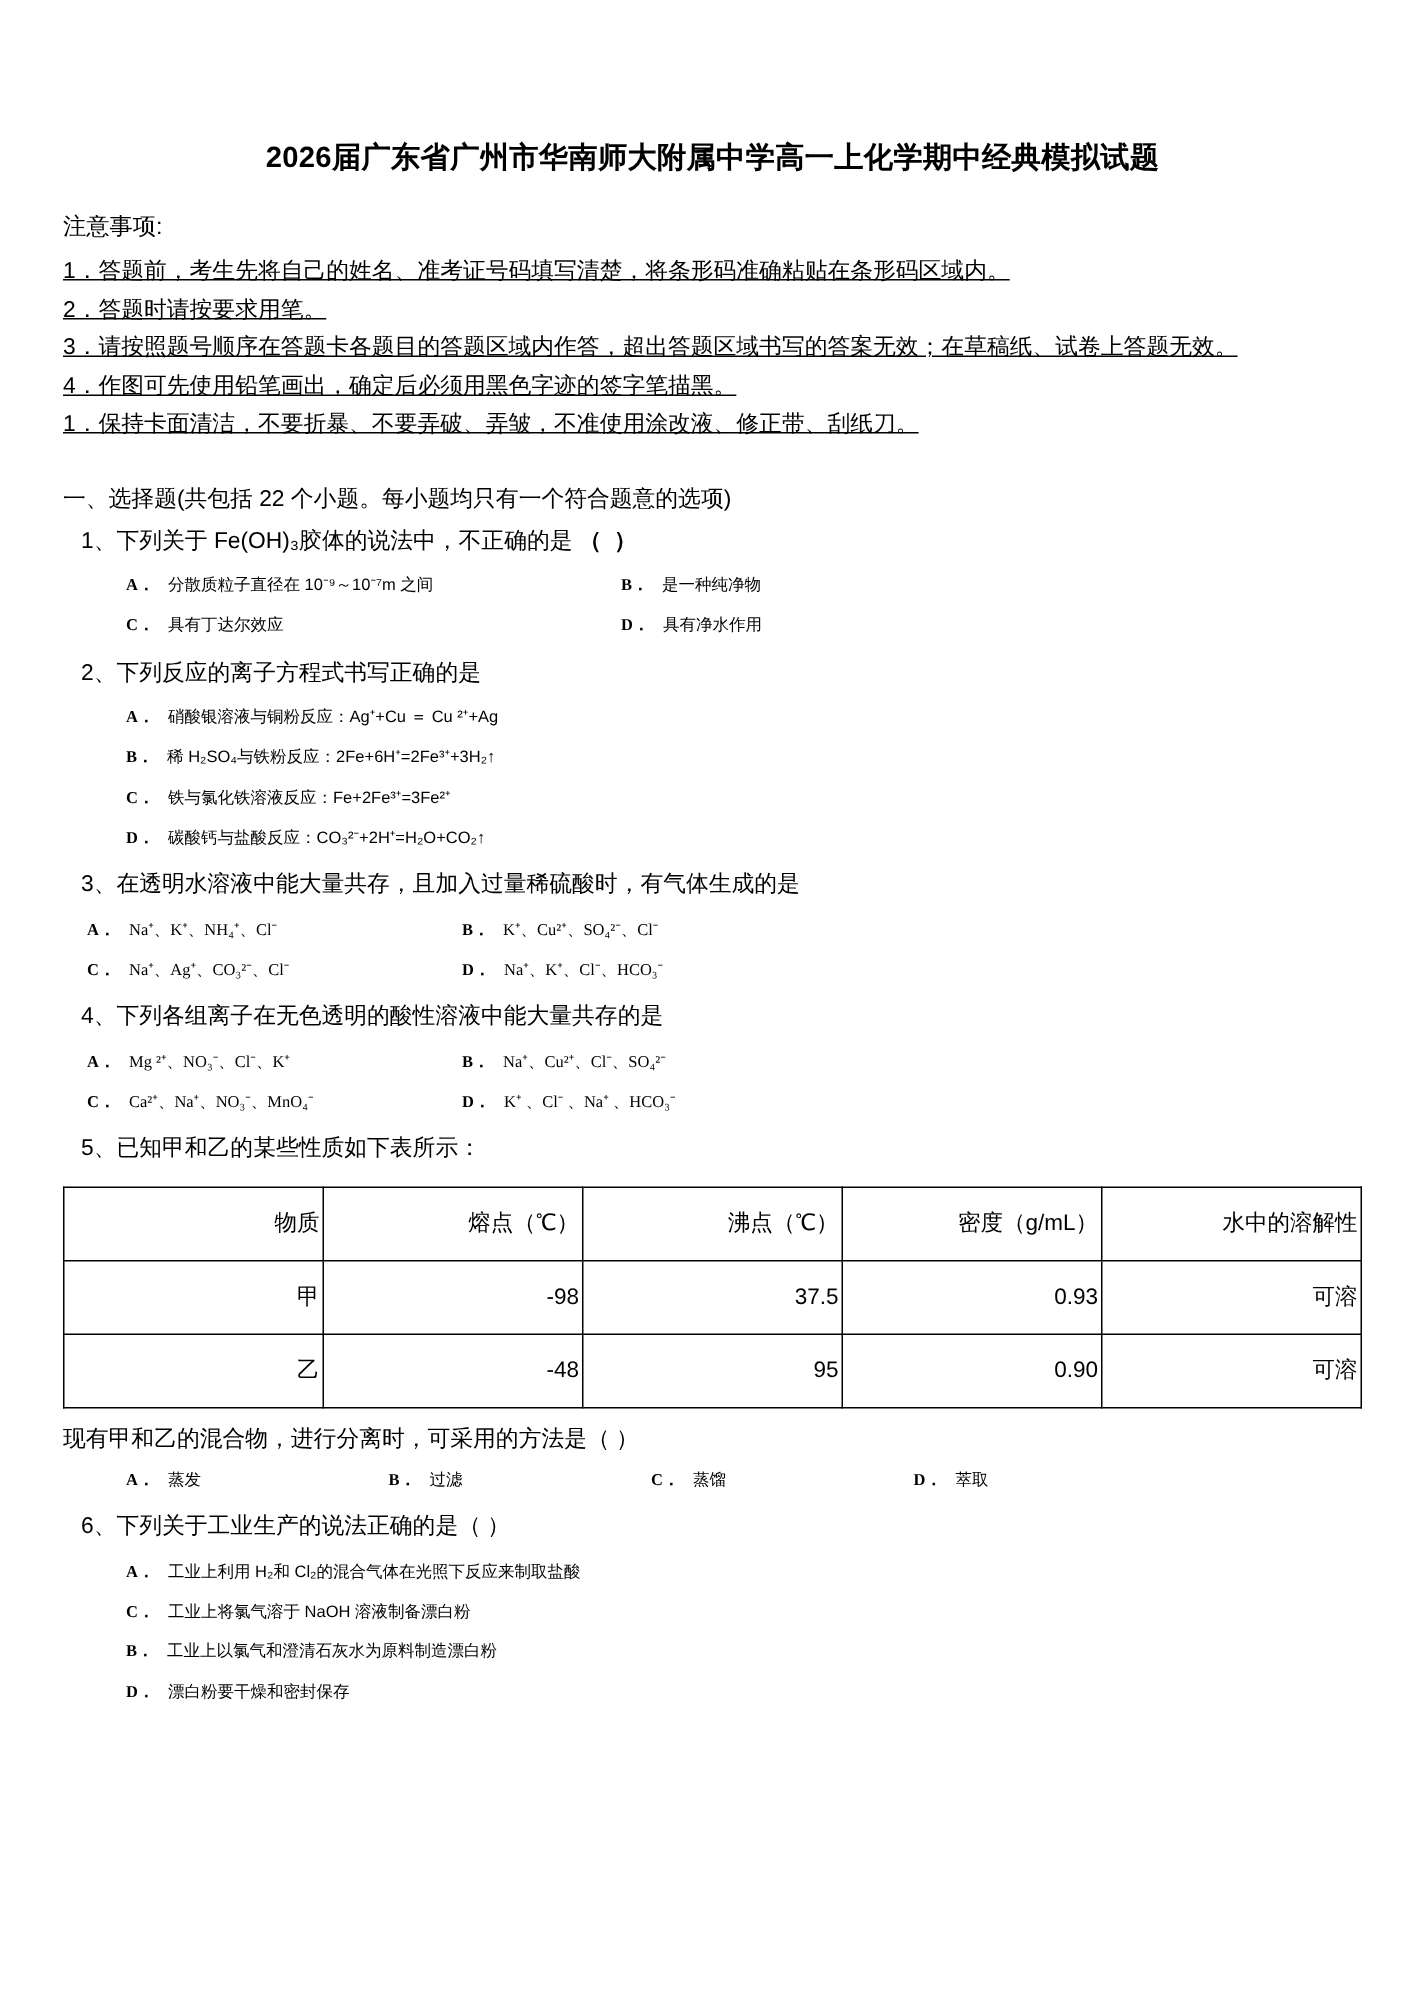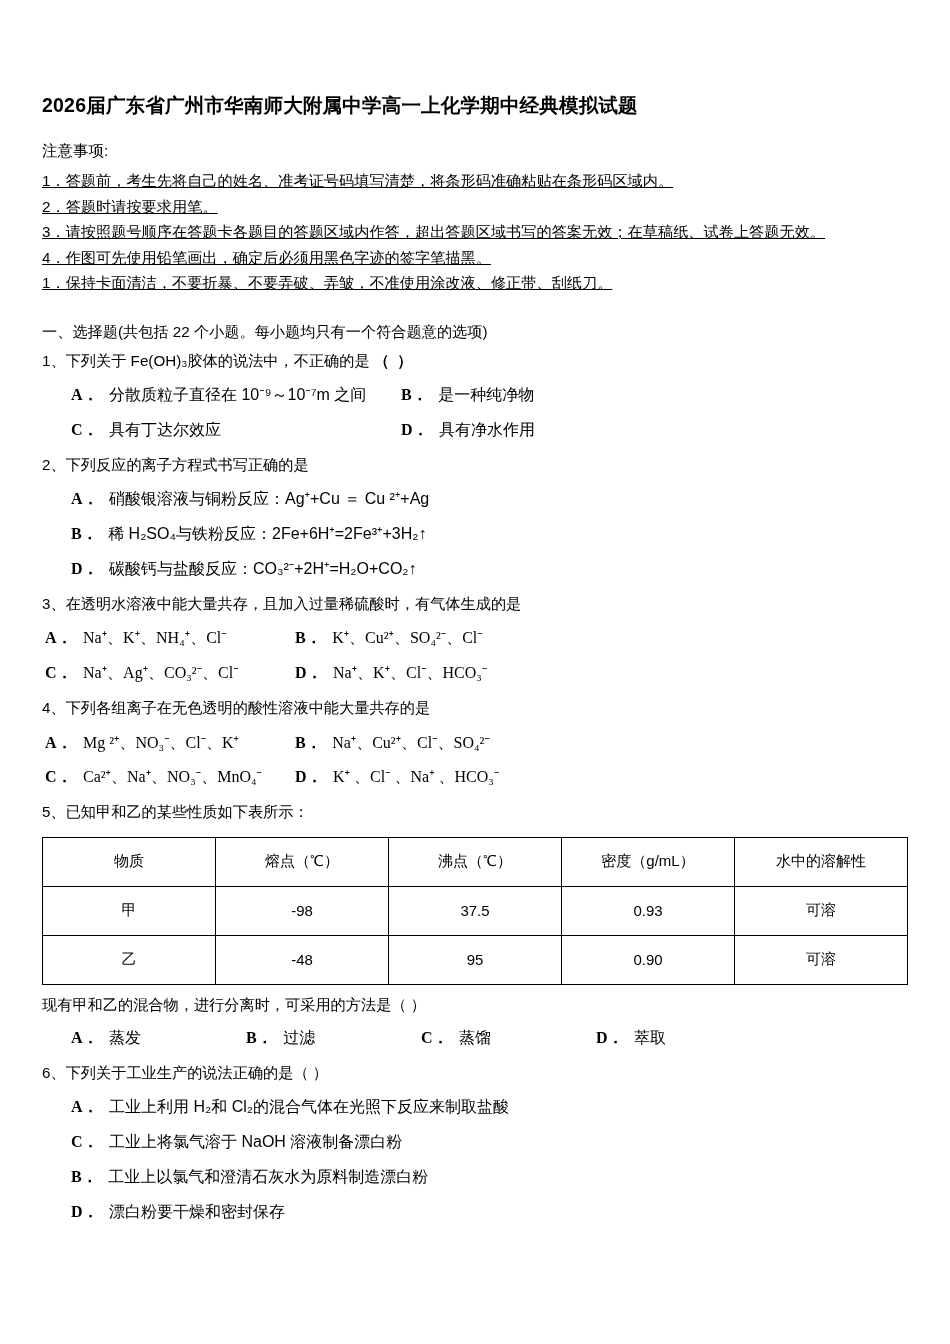--- a/index.html
+++ b/index.html
@@ -14,21 +14,21 @@
     color: #000000;
   }
   .page {
     width: 950px;
     min-height: 1344px;
     box-sizing: border-box;
     padding: 92px 42px 40px 42px;
     position: relative;
   }
   .doc-title {
-    text-align: left;
+    text-align: center;
     font-family: "Liberation Sans", sans-serif;
     font-weight: bold;
     font-size: 19.5px;
     letter-spacing: 0.2px;
     margin: 0 0 22px 0;
     line-height: 1.4;
   }
   .notice-head {
     font-family: "Liberation Sans", sans-serif;
     font-size: 15.5px;
@@ -46,31 +46,31 @@
   }
   .section-head {
     font-family: "Liberation Sans", sans-serif;
     font-size: 15.2px;
     margin: 0 0 6px 0;
   }
   .q-stem {
     font-family: "Liberation Sans", sans-serif;
     font-size: 15.2px;
     line-height: 1.6;
-    margin: 10px 0 4px 0;
+    margin: 10px 0 4px 12px;
   }
   .q-stem.first {
     margin-top: 2px;
   }
   .opt-row {
     display: flex;
     font-family: "Liberation Sans", sans-serif;
-    font-size: 16px;
+    font-size: 11px;
     line-height: 1.62;
-    margin: 9px 0 0 3px;
+    margin: 9px 0 0 16px;
   }
   .opt {
     display: block;
     white-space: nowrap;
   }
   .opt .lbl {
     font-weight: bold;
     font-family: "Liberation Serif", serif;
     margin-right: 6px;
   }
@@ -95,22 +95,22 @@
   table.props {
     border-collapse: collapse;
     width: 100%;
     margin: 12px 0 10px 0;
     table-layout: fixed;
   }
   table.props th, table.props td {
     border: 1px solid #000000;
     font-family: "Liberation Sans", sans-serif;
     font-size: 15px;
-    text-align: center;
-    padding: 13px 12px;
+    text-align: right;
+    padding: 13px 2px;
     height: 22px;
   }
   table.props th {
     font-weight: normal;
   }
   .after-table {
     font-family: "Liberation Sans", sans-serif;
     font-size: 15.2px;
     margin: 8px 0 2px 0;
   }
@@ -171,20 +171,26 @@
     <div class="opt-row indent">
       <span class="opt">
         <span class="lbl">A．</span>
         <span>硝酸银溶液与铜粉反应：Ag⁺+Cu ＝ Cu ²⁺+Ag</span>
       </span>
     </div>
     <div class="opt-row indent">
       <span class="opt">
         <span class="lbl">B．</span>
         <span>稀 H₂SO₄与铁粉反应：2Fe+6H⁺=2Fe³⁺+3H₂↑</span>
+      </span>
+    </div>
+    <div class="opt-row indent">
+      <span class="opt">
+        <span class="lbl">C．</span>
+        <span>铁与氯化铁溶液反应：Fe+2Fe³⁺=3Fe²⁺</span>
       </span>
     </div>
     <div class="opt-row indent">
       <span class="opt">
         <span class="lbl">D．</span>
         <span>碳酸钙与盐酸反应：CO₃²⁻+2H⁺=H₂O+CO₂↑</span>
       </span>
     </div>
   </div>
 

